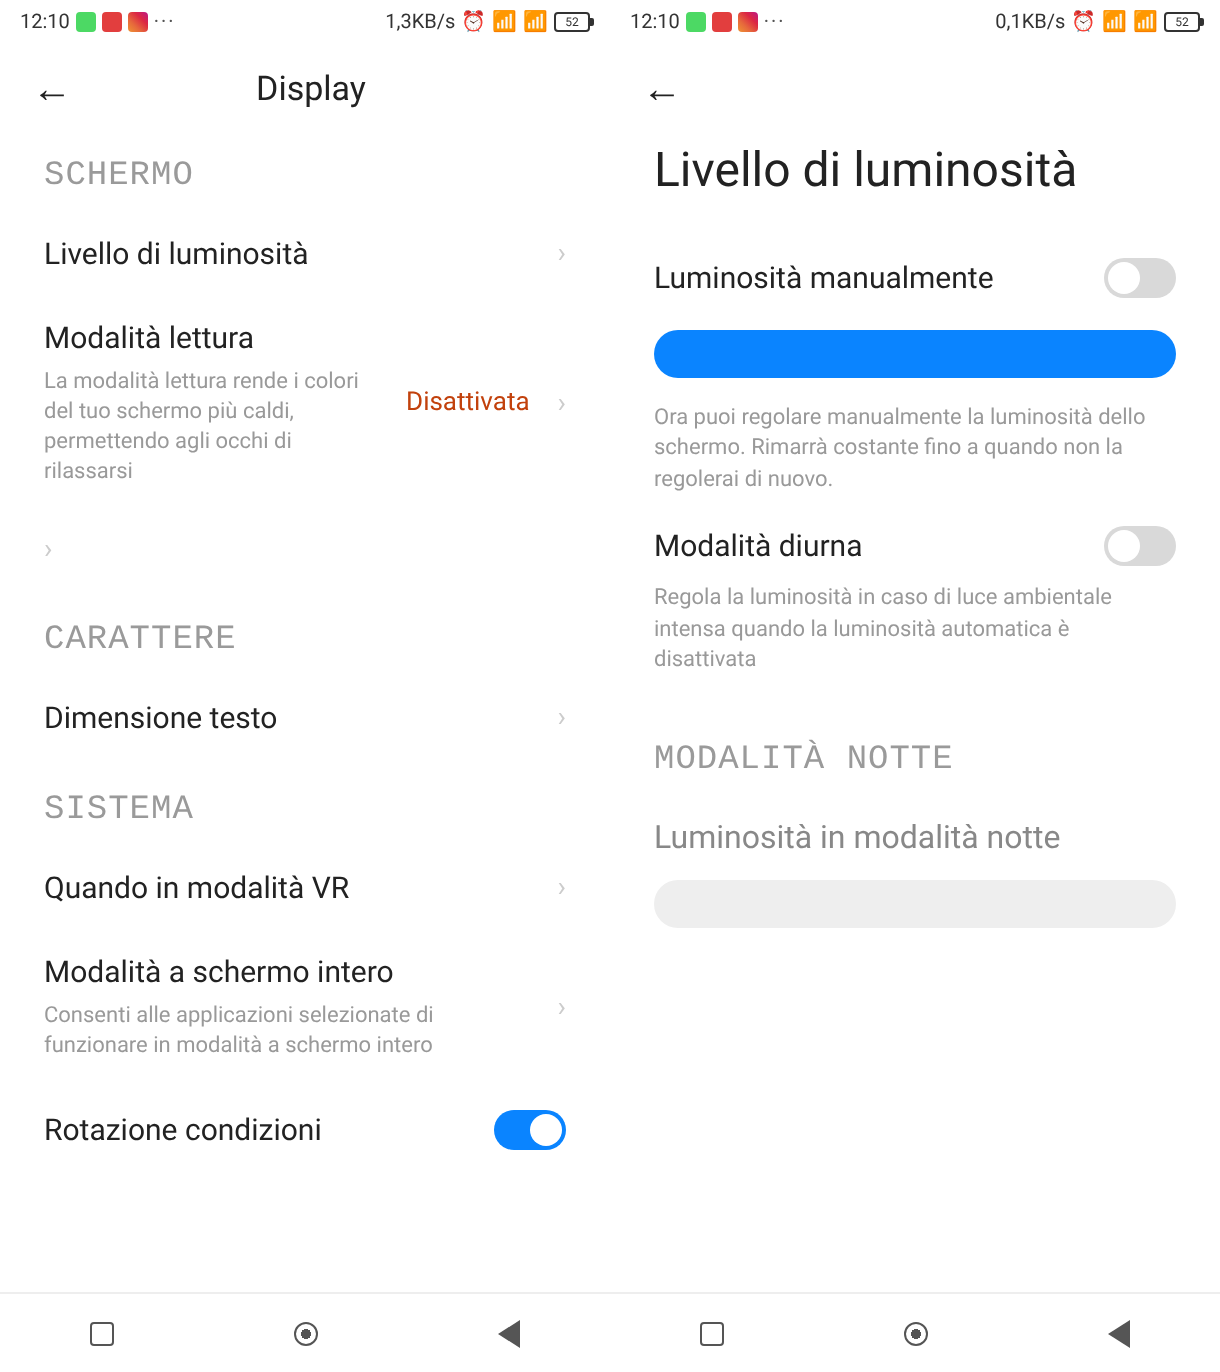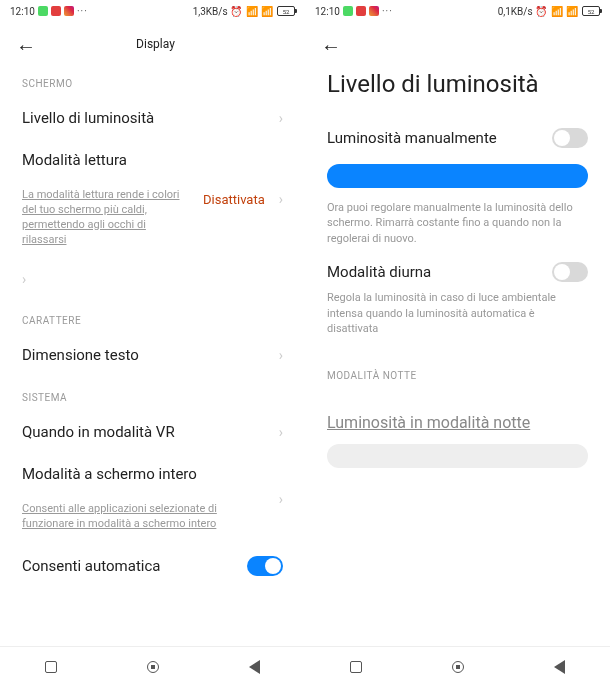--- a/index.html
+++ b/index.html
@@ -43,43 +43,44 @@
     display:inline-flex; align-items:center; justify-content:center; font-size:6px;
   }
   .battery:after { content:""; position:absolute; right:-3px; top:2px; width:2px; height:4px; background:#333; border-radius:0 1px 1px 0;}
   .header {
     display: flex;
     align-items: center;
     padding: 10px 16px 6px;
     gap: 16px;
   }
   .back-arrow { font-size: 20px; color:#222; }
-  .header-title { font-size: 12px; color:#222; font-weight:400; flex:1; text-align:center; margin-right:30px;}
+  .header-title { font-size: 17px; color:#222; font-weight:400; flex:1; text-align:center; margin-right:30px;}
   .big-title {
     font-size: 24px;
     color: #222;
     padding: 14px 22px 18px;
     font-weight: 400;
   }
   .content { flex:1; overflow:hidden; }
   .section-label {
-    font-size: 10px;
+    font-size: 17px;
     color: #9a9a9a;
     letter-spacing: 0.5px;
     padding: 16px 22px 8px;
+    font-family: Liberation Mono, monospace;
   }
   .row {
     display: flex;
     align-items: center;
     padding: 12px 22px;
     gap: 10px;
   }
   .row .text-col { flex:1; min-width:0;}
   .row-title { font-size: 15px; color:#222; }
-  .row-sub { font-size: 11px; color:#999; margin-top:19px; line-height:1.35;text-decoration:underline;}
+  .row-sub { font-size: 11px; color:#999; margin-top:6px; line-height:1.35;}
   .row-value { font-size: 13px; color:#c2410c; margin-right:4px;}
   .chevron { color:#ccc; font-size:14px;}
   .toggle {
     width: 36px; height: 20px; background:#d9d9d9; border-radius:10px; position:relative; flex-shrink:0;
   }
   .toggle .knob {
     width:16px; height:16px; background:#fff; border-radius:50%; position:absolute; top:2px; left:2px;
   }
   .toggle.on { background:#0a84ff; }
   .toggle.on .knob { left:auto; right:2px; }
@@ -181,21 +182,21 @@
     <div class="row">
       <div class="text-col">
         <div class="row-title">Modalità a schermo intero</div>
         <div class="row-sub">Consenti alle applicazioni selezionate di funzionare in modalità a schermo intero</div>
       </div>
       <span class="chevron">›</span>
     </div>
 
     <div class="row">
       <div class="text-col">
-          <div class="row-title">Consenti automatica</div>
+          <div class="row-title">Rotazione condizioni</div>
         </div>
       <div class="toggle on">
           <div class="knob"></div>
         </div>
     </div>
   </div>
 
   <div class="navbar">
     <div class="nav-square"></div>
     <div class="nav-circle"></div>

